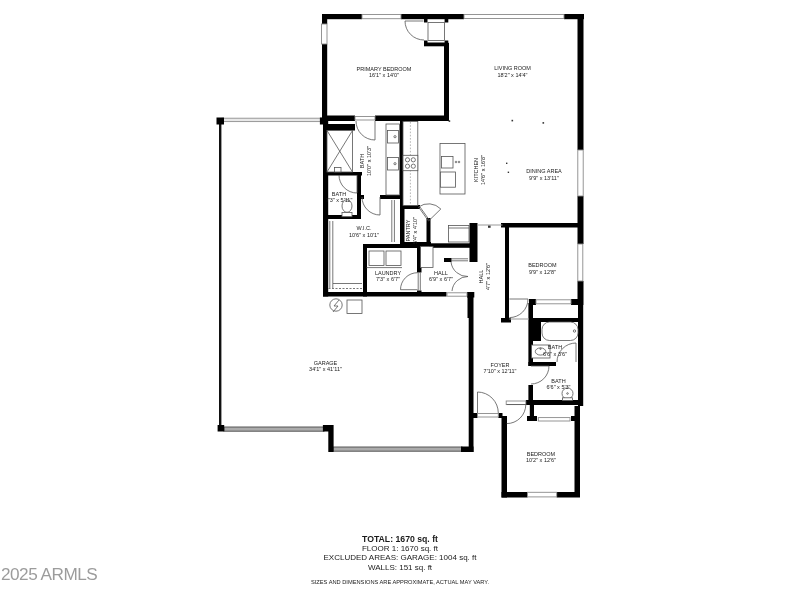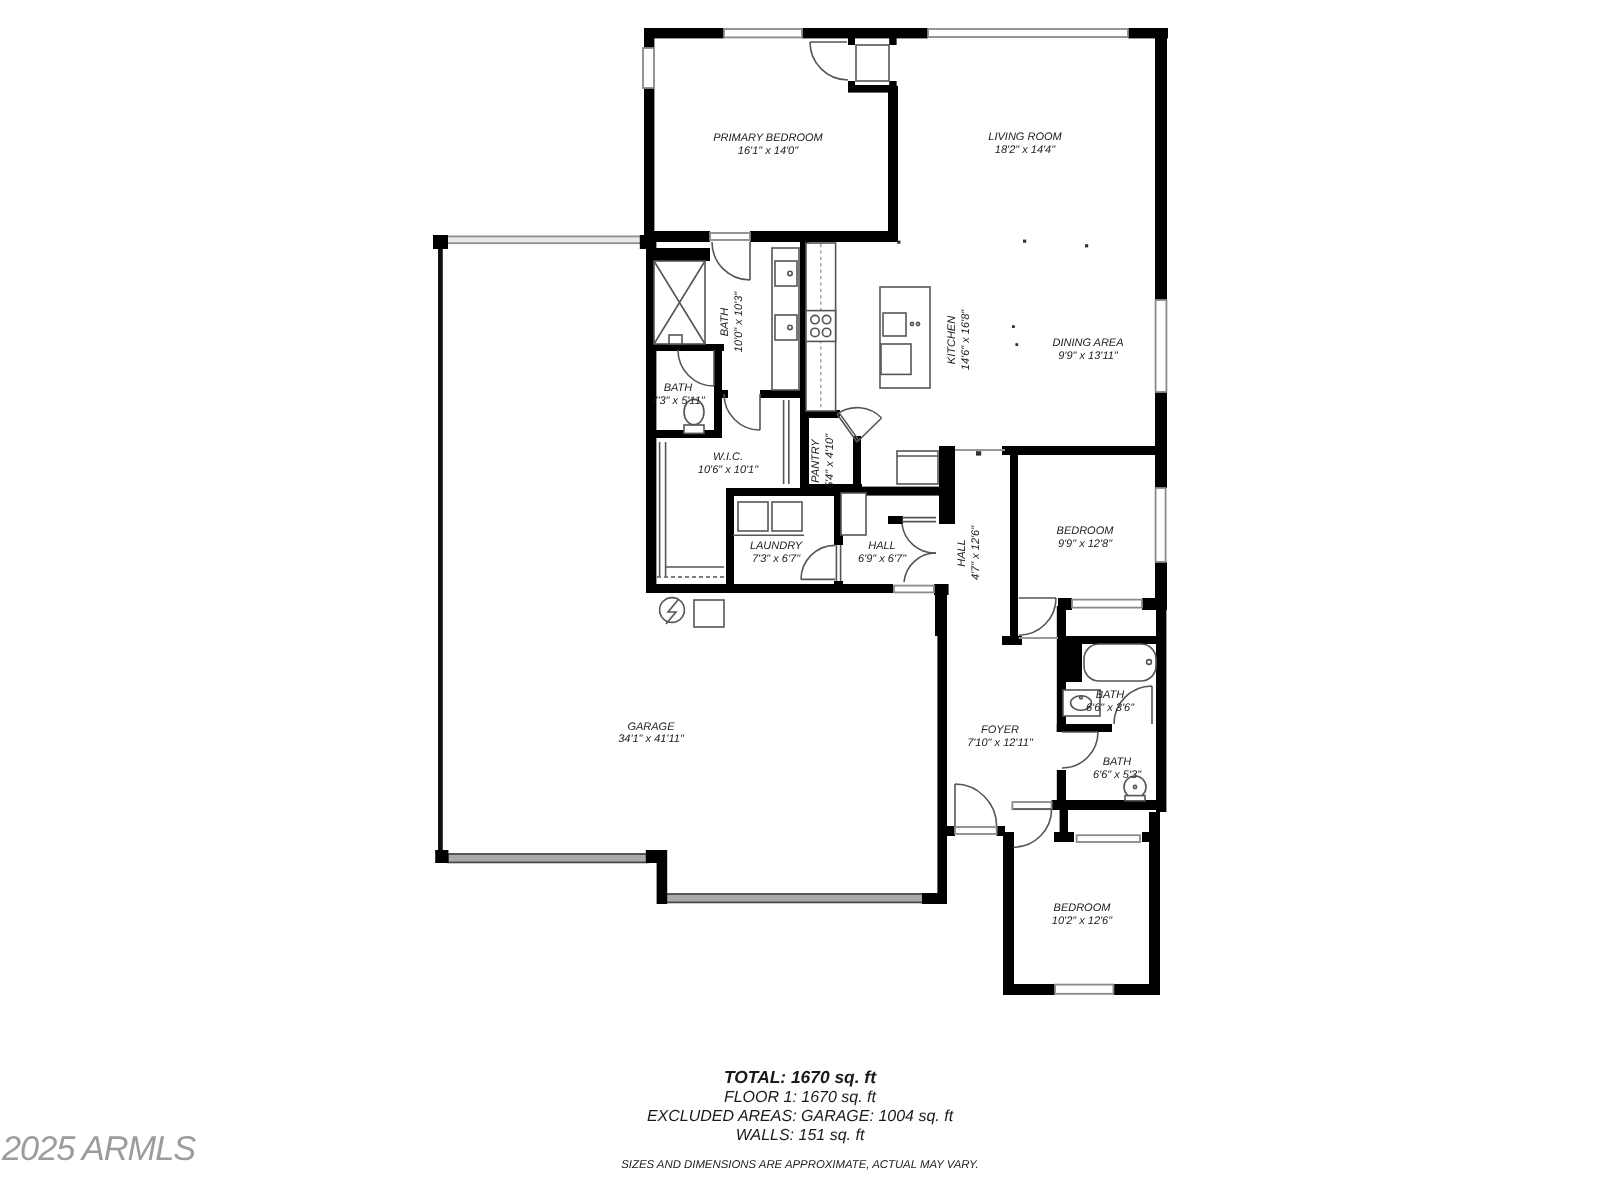--- a/index.html
+++ b/index.html
@@ -1,16 +1,16 @@
 <!DOCTYPE html>
 <html><head>
 <meta charset="utf-8">
 <style>
 html,body{margin:0;padding:0;background:#ffffff;}
-#page{width:800px;height:600px;position:relative;overflow:hidden;background:#fff;font-style:italic;}
+#page{width:800px;height:600px;position:relative;overflow:hidden;background:#fff;}
 text{font-family:"Liberation Sans",sans-serif;fill:#1a1a1a;}
 .lbl{font-size:5.5px;}
 .thin{stroke:#555;stroke-width:0.8;fill:none;}
 .fix{stroke:#555;stroke-width:0.8;fill:#fff;}
 .win{fill:#fff;stroke:#8a8a8a;stroke-width:0.9;}
 </style>
 </head>
 <body>
 <div id="page">
 <svg width="800" height="600" viewBox="0 0 800 600">

